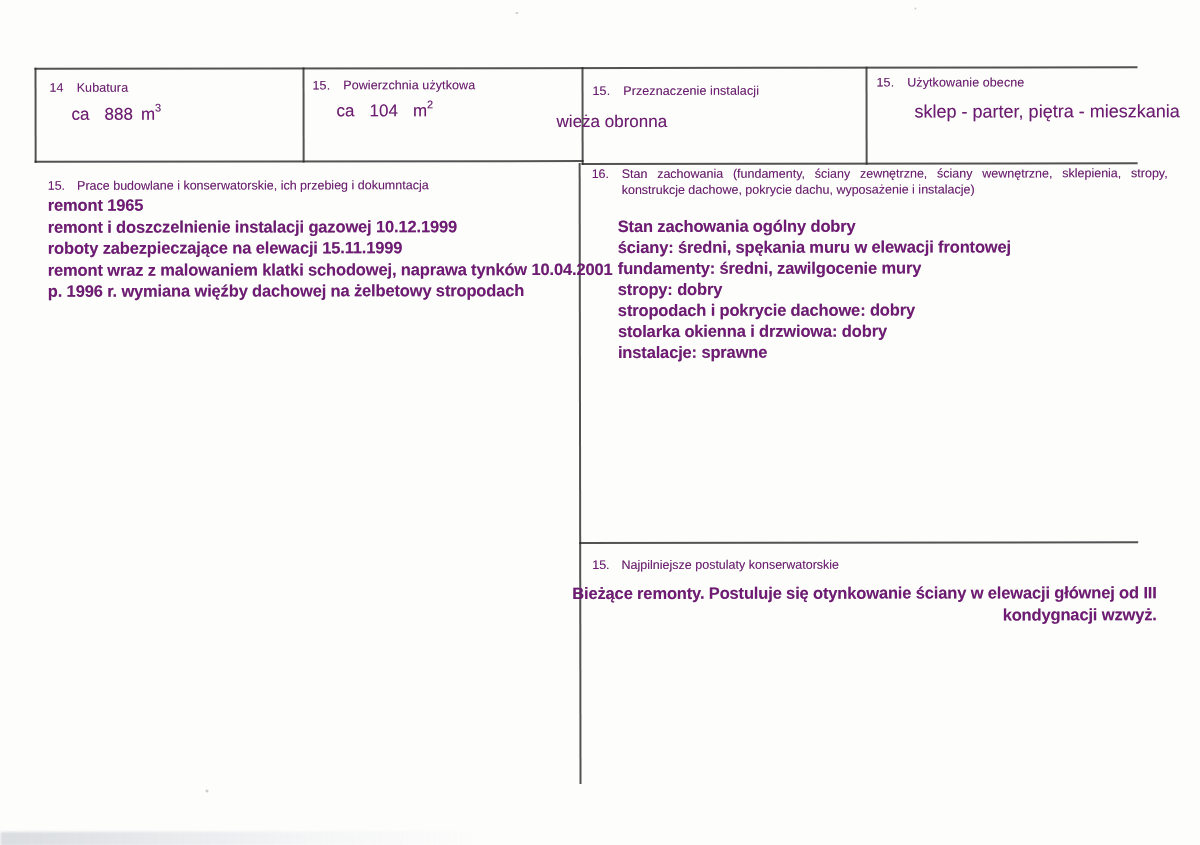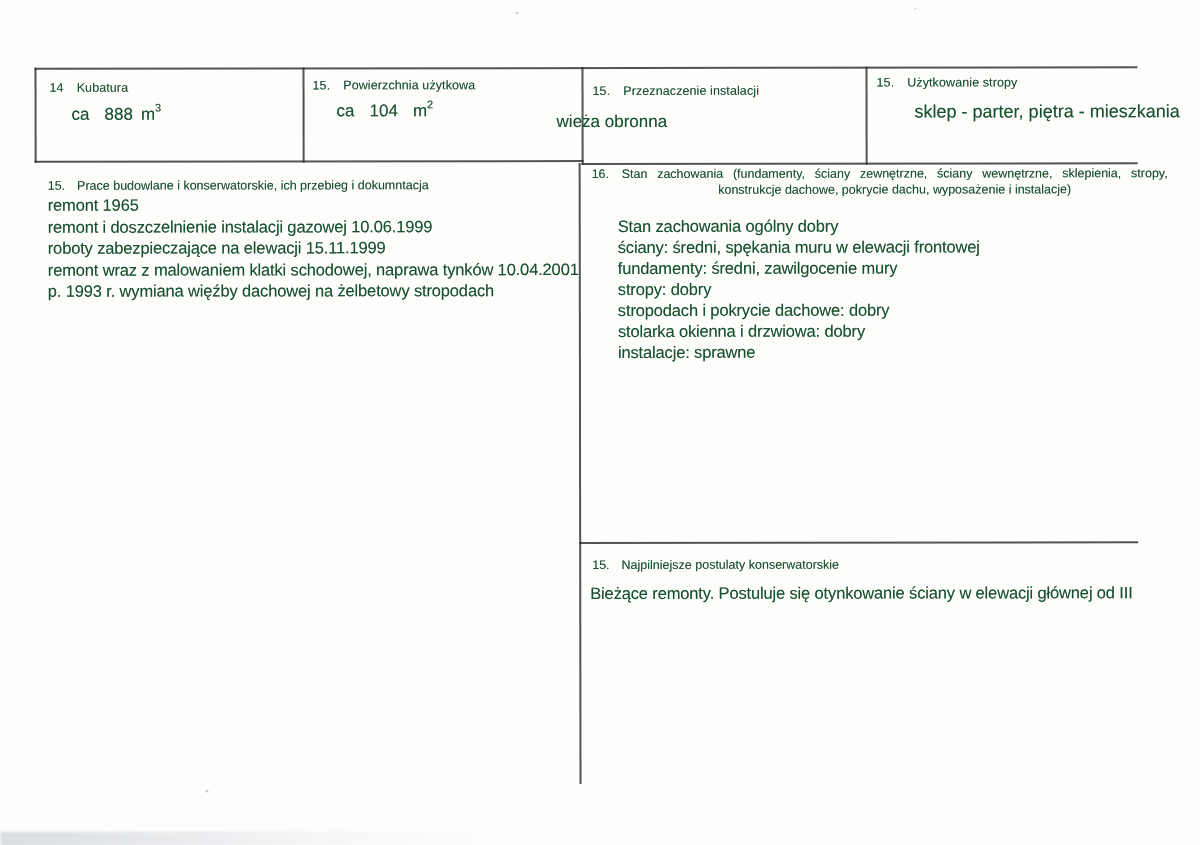--- a/index.html
+++ b/index.html
@@ -12,21 +12,21 @@
     font-family: "Liberation Sans", "DejaVu Sans", sans-serif;
   }
   #sheet {
     position: relative;
     width: 1200px;
     height: 845px;
     background: #fdfdfc;
     color: #383838;
     transform: rotate(-0.08deg);
   }
-  .ink { color: #14532d; text-shadow: 0 0 0.5px rgba(60,60,60,0.45); }
+  .ink { color: #701a75; text-shadow: 0 0 0.5px rgba(60,60,60,0.45); }
   .h-line, .v-line { position: absolute; background: rgba(45,45,45,0.82); }
   .h-line { height: 2px; }
   .v-line { width: 2px; }
 
   .cell-label {
     position: absolute;
     font-size: 12.5px;
     letter-spacing: 0.1px;
     white-space: nowrap;
   }
@@ -53,29 +53,29 @@
     font-size: 12.5px;
     line-height: 16px;
     padding-left: 30px;
   }
   .head-justified .num { position: absolute; left: 0; top: 0; }
   .head-justified .l1 {
     display: block;
     text-align: justify;
     text-align-last: justify;
   }
-  .head-justified .l2 { display: block; text-align: center; }
+  .head-justified .l2 { display: block; }
 
   .body-text {
     position: absolute;
     font-size: 16.5px;
     letter-spacing: -0.15px;
     line-height: 21.5px;
   }
-  .body-text div { white-space: nowrap; }
+  .body-text div { white-space: nowrap; font-weight: bold; }
 
   .speck { position: absolute; border-radius: 50%; background: rgba(110,115,125,0.35); }
   #bottom-fuzz {
     position: absolute;
     left: 0; top: 831px;
     width: 475px; height: 14px;
     background: linear-gradient(90deg,
       rgba(160,168,180,0.38) 0%,
       rgba(178,185,196,0.28) 35%,
       rgba(205,210,218,0.16) 65%,
@@ -111,55 +111,56 @@
   <div class="cell-value ink" style="left:337px; top:99px;">
     <span class="gap-lg">ca</span><span class="gap-lg">104</span><span><span>m</span><sup>2</sup></span>
   </div>
 
   <div class="cell-label ink" style="left:593px; top:84px;">
     <span class="num">15.</span><span>Przeznaczenie instalacji</span>
   </div>
   <div class="cell-value ink" style="left:557px; top:112px;">wieża obronna</div>
 
   <div class="cell-label ink" style="left:877px; top:76px;">
-    <span class="num">15.</span><span>Użytkowanie stropy</span>
+    <span class="num">15.</span><span>Użytkowanie obecne</span>
   </div>
   <div class="cell-value ink" style="left:915px; top:102px; font-size:18px;">sklep - parter, piętra - mieszkania</div>
 
   <div class="section-head ink" style="left:48px; top:178px;">
     <span class="num">15.</span><span>Prace budowlane i konserwatorskie, ich przebieg i dokumntacja</span>
   </div>
   <div class="body-text ink" style="left:48px; top:194px;">
     <div>remont 1965</div>
-    <div>remont i doszczelnienie instalacji gazowej 10.06.1999</div>
+    <div>remont i doszczelnienie instalacji gazowej 10.12.1999</div>
     <div>roboty zabezpieczające na elewacji 15.11.1999</div>
     <div>remont wraz z malowaniem klatki schodowej, naprawa tynków 10.04.2001</div>
-    <div>p. 1993 r. wymiana więźby dachowej na żelbetowy stropodach</div>
+    <div>p. 1996 r. wymiana więźby dachowej na żelbetowy stropodach</div>
   </div>
 
   <div class="head-justified ink" style="left:592px; top:166px; width:546px;">
     <span class="num">16.</span>
     <span class="l1">Stan zachowania (fundamenty, ściany zewnętrzne, ściany wewnętrzne, sklepienia, stropy,</span>
     <span class="l2">konstrukcje dachowe, pokrycie dachu, wyposażenie i instalacje)</span>
   </div>
   <div class="body-text ink" style="left:592px; top:216px; line-height:21px;margin-left:26px;">
     <div>Stan zachowania ogólny dobry</div>
     <div>ściany: średni, spękania muru w elewacji frontowej</div>
     <div>fundamenty: średni, zawilgocenie mury</div>
     <div>stropy: dobry</div>
     <div>stropodach i pokrycie dachowe: dobry</div>
     <div>stolarka okienna i drzwiowa: dobry</div>
     <div>instalacje: sprawne</div>
   </div>
 
   <div class="section-head ink" style="left:592px; top:558px;">
     <span class="num">15.</span><span>Najpilniejsze postulaty konserwatorskie</span>
   </div>
-  <div class="body-text ink" style="left:590px; top:582px; line-height:22px;text-align:right;">
+  <div class="body-text ink" style="left:572px; top:582px; line-height:22px;text-align:right;">
     <div>Bieżące remonty. Postuluje się otynkowanie ściany w elewacji głównej od III</div>
+    <div>kondygnacji wzwyż.</div>
   </div>
 
   <div id="bottom-fuzz"></div>
   <div class="speck" style="left:205px; top:789px; width:3px; height:3px;"></div>
   <div class="speck" style="left:516px; top:12px; width:3px; height:2px;"></div>
   <div class="speck" style="left:915px; top:8px; width:2px; height:2px;"></div>
 
 </div>
 
 </body></html>

